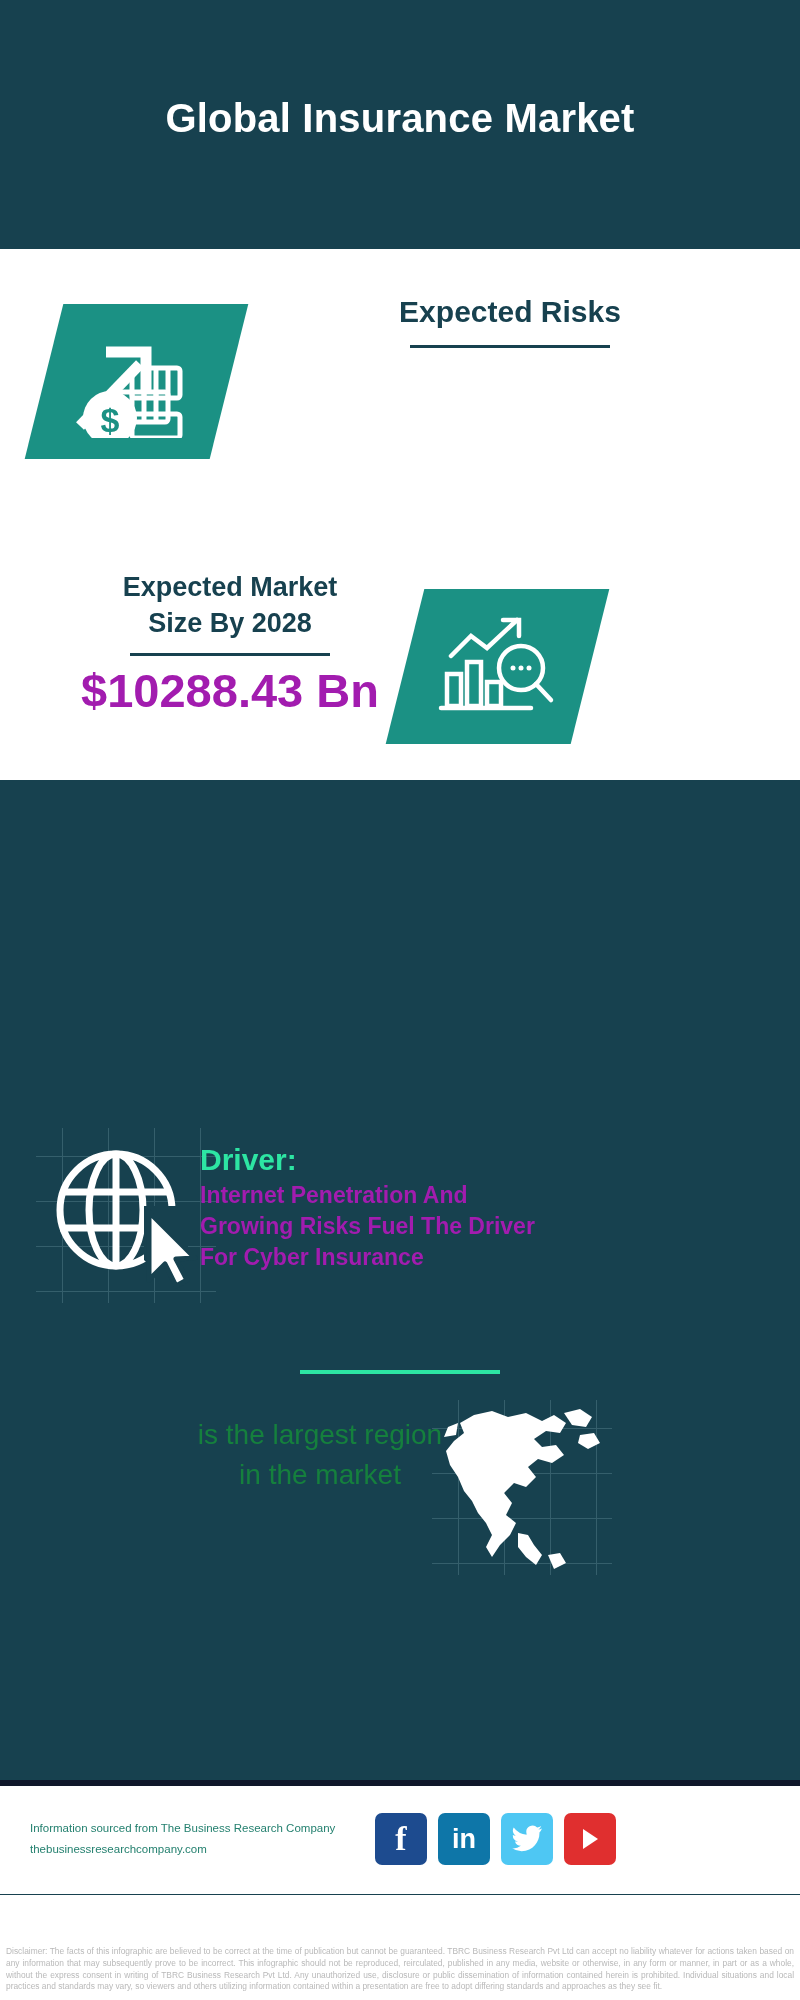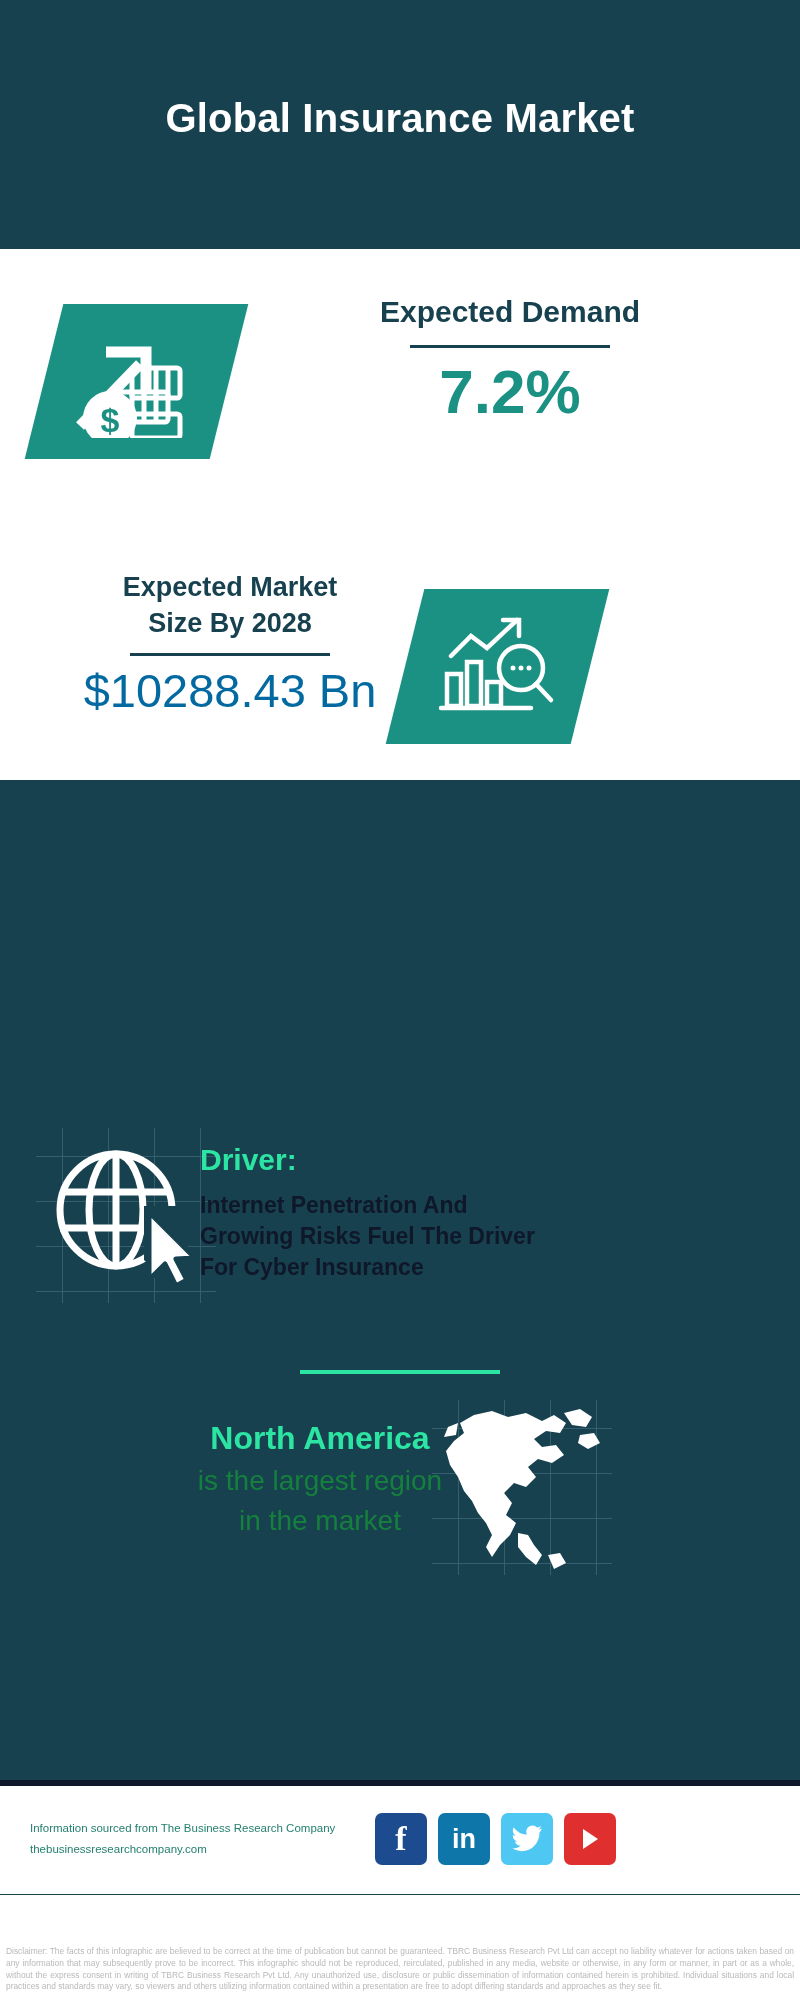--- a/index.html
+++ b/index.html
@@ -52,38 +52,38 @@
     width:200px; height:3px; background:#17414f; margin:14px auto 10px auto;
   }
   .growth-value {
     color:#1b9184; font-size:62px; font-weight:bold; line-height:68px;
   }
 
   
   .size-text { position:absolute; left:20px; top:320px; width:420px; text-align:center; }
   .size-label { color:#17414f; font-size:27px; font-weight:bold; line-height:36px; }
   .rule-dark2 { width:200px; height:3px; background:#17414f; margin:12px auto 8px auto; }
-  .size-value { color:#0369a1; font-size:47px; font-weight:normal; line-height:54px; white-space:nowrap; }
+  .size-value { color:#a21caf; font-size:47px; font-weight:bold; line-height:54px; white-space:nowrap; }
   .size-icon { left:405px; top:340px; width:185px; height:155px; }
 
   
   .darkband {
     position:absolute; left:0; top:780px; width:800px; height:1000px;
     background:#17414f;
   }
   .skyline { position:absolute; left:0; top:780px; width:800px; height:130px; }
 
   .grid-bg { position:absolute; opacity:.35; }
   .grid-bg .gl { position:absolute; background:#6f98a3; }
 
   
   .globe-wrap { position:absolute; left:48px; top:1140px; width:150px; height:150px; }
   .driver-text { position:absolute; left:200px; top:1140px; width:600px; text-align:left; }
   .driver-title { color:#2de5a3; font-size:30px; font-weight:bold; line-height:40px; }
-  .driver-body { color:#0f172a; font-size:23px; font-weight:bold; line-height:31px; margin-top:10px; }
+  .driver-body { color:#a21caf; font-size:23px; font-weight:bold; line-height:31px; }
 
   .rule-mint {
     position:absolute; left:200px; top:1370px; width:200px; height:4px; background:#2de5a3;
   }
 
   
   .region-text { position:absolute; left:40px; top:1415px; width:560px; text-align:center; }
   .region-name { color:#2de5a3; font-size:32px; font-weight:bold; line-height:46px; }
   .region-sub { color:#15803d; font-size:28px; font-weight:normal; line-height:40px; }
   .map-wrap { position:absolute; left:430px; top:1405px; width:180px; height:170px; }
@@ -143,23 +143,22 @@
             <line x1="84" y1="66" x2="84" y2="96"></line>
             <rect x="60" y="88" width="48" height="24" rx="3"></rect>
           </g>
           <circle cx="38" cy="92" r="27" fill="#fff"></circle>
           <text x="38" y="106" font-family="Liberation Sans, sans-serif" font-size="34" font-weight="bold" fill="#1b9184" text-anchor="middle">$</text>
         </svg>
       </div>
     </div>
 
     <div class="growth-text">
-      <div class="growth-label">Expected Demand</div>
+      <div class="growth-label">Expected Risks</div>
       <div class="rule-dark"></div>
-      <div class="growth-value">7.2%</div>
     </div>
 
     <div class="size-text">
       <div class="size-label">Expected Market</div>
       <div class="size-label">Size By 2028</div>
       <div class="rule-dark2"></div>
       <div class="size-value">$10288.43 Bn</div>
     </div>
 
     <div class="para size-icon">
@@ -232,21 +231,20 @@
     <div class="driver-body">
       <div>Internet Penetration And</div>
       <div>Growing Risks Fuel The Driver</div>
       <div>For Cyber Insurance</div>
     </div>
   </div>
 
   <div class="rule-mint" style="left:300px;"></div>
 
   <div class="region-text">
-    <div class="region-name">North America</div>
     <div class="region-sub">is the largest region</div>
     <div class="region-sub">in the market</div>
   </div>
 
   <div class="grid-bg" style="left:432px; top:1400px; width:180px; height:175px;">
     <div class="gl" style="left:0; top:28px; width:180px; height:1px;"></div>
     <div class="gl" style="left:0; top:73px; width:180px; height:1px;"></div>
     <div class="gl" style="left:0; top:118px; width:180px; height:1px;"></div>
     <div class="gl" style="left:0; top:163px; width:180px; height:1px;"></div>
     <div class="gl" style="left:26px; top:0; width:1px; height:175px;"></div>

